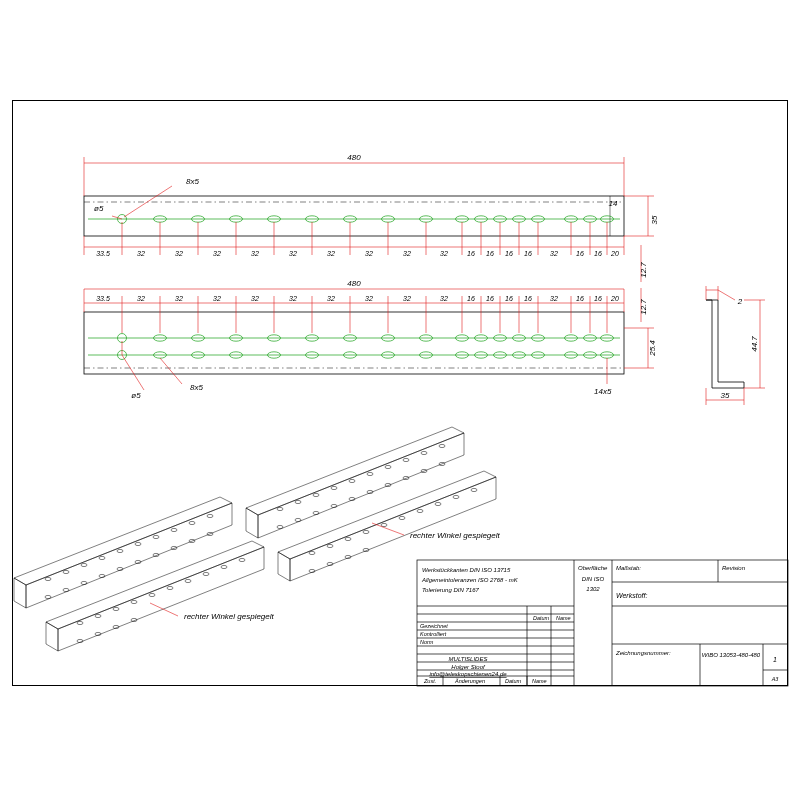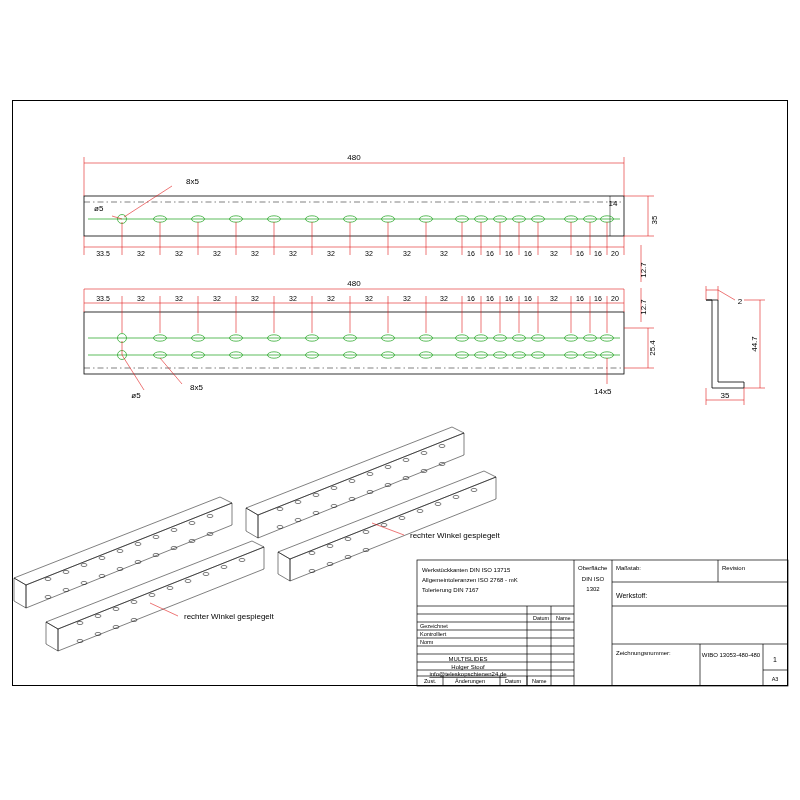--- a/index.html
+++ b/index.html
@@ -1,17 +1,17 @@
 <!DOCTYPE html>
 <html><head>
 <meta charset="utf-8">
 <style>
   html,body{margin:0;padding:0;background:#ffffff;}
   body{width:800px;height:800px;overflow:hidden;font-family:"Liberation Sans",sans-serif;}
-  #sheet{position:relative;width:672px;height:800px;background:#fff;}
+  #sheet{position:relative;width:672px;height:800px;background:#fff;font-style:italic;}
   .frame{position:absolute;left:12px;top:100px;width:776px;height:586px;border:1.5px solid #000;box-sizing:border-box;}
   svg{position:absolute;left:0;top:0;width:800px;height:800px;}
   text{font-family:"Liberation Sans",sans-serif;fill:#000;}
   .dimtxt{font-size:8px;}
   .dimtxt-red{font-size:7px;fill:#000;}
   .lbl{font-size:8px;}
   .tb{font-size:6px;}
   .tbb{font-size:7px;}
   .tiny{font-size:5.5px;}
   .red{stroke:#e01b1b;fill:none;stroke-width:0.6;}

